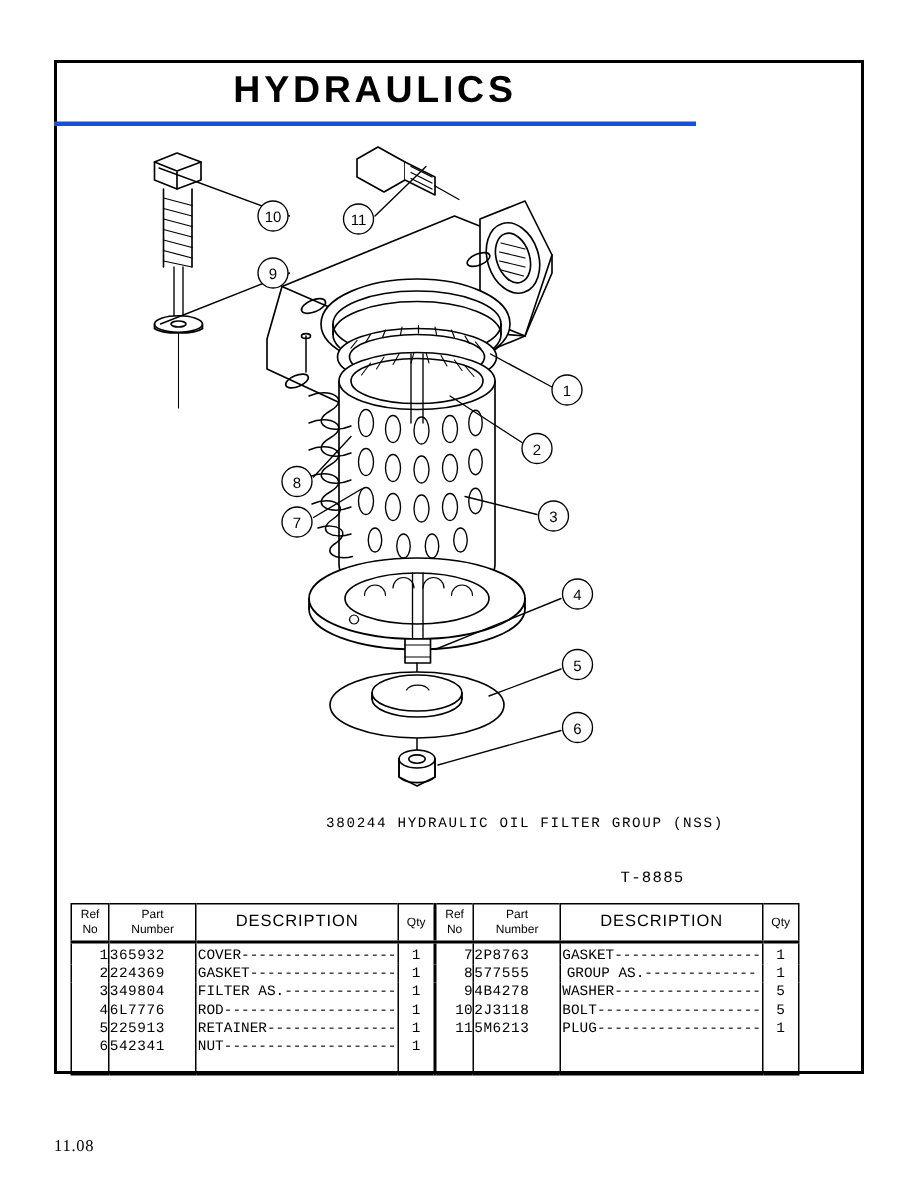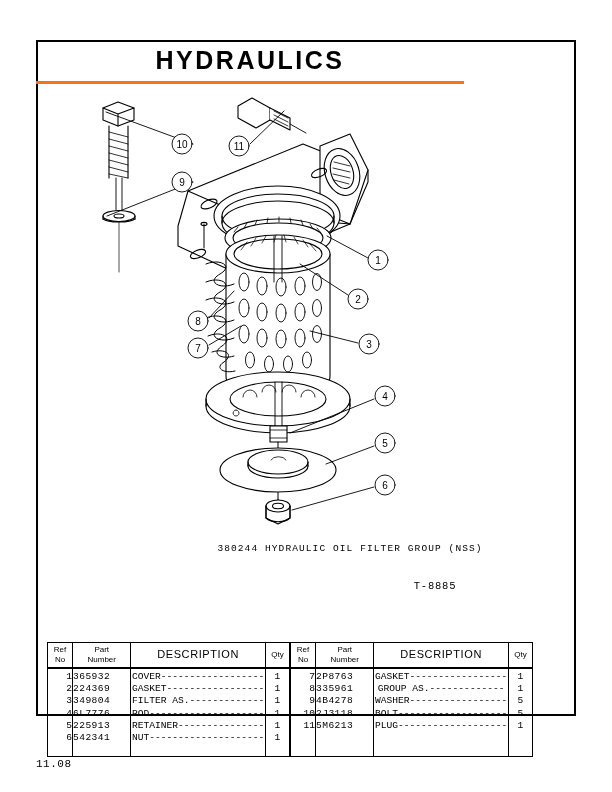--- a/index.html
+++ b/index.html
@@ -27,21 +27,21 @@
     box-sizing: border-box;
   }
 
   
   #title-banner {
     position: absolute;
     left: 36px;
     top: 40px;
     width: 428px;
     height: 44px;
-    border-bottom: 3px solid #f97316;
+    border-bottom: 3px solid #1d4ed8;
     box-sizing: border-box;
     display: flex;
     align-items: center;
     justify-content: center;
   }
   #title-banner .title-text {
     font-family: "Liberation Sans", sans-serif;
     font-size: 25px;
     font-weight: bold;
     letter-spacing: 2.5px;
@@ -90,21 +90,20 @@
     height: 110px;
   }
   #parts-table-left  { left: 47px; }
   #parts-table-right { left: 290px; }
 
   table.parts {
     border-collapse: collapse;
     width: 243px;
     table-layout: fixed;
     border: 1.6px solid #000;
-    margin-top: 40px;
   }
   table.parts th, table.parts td {
     border-left: 1.2px solid #000;
     border-right: 1.2px solid #000;
     padding: 0;
     font-weight: normal;
   }
   table.parts thead th {
     border-bottom: 2.4px solid #000;
     font-family: "Liberation Sans", sans-serif;
@@ -138,21 +137,21 @@
   tbody tr:first-child td { padding-top: 2px; }
 
   
   tr.filler td { height: 10px; font-size: 0; line-height: 0; }
 
   
   #page-number {
     position: absolute;
     left: 36px;
     top: 758px;
-    font-family: Liberation Mono, monospace;
+    font-family: Liberation Serif, serif;
     font-size: 11px;
     letter-spacing: 0.5px;
   }
 
   .callout-txt {
     font-family: "Liberation Sans", sans-serif;
     font-size: 10px;
     text-anchor: middle;
   }
 </style>
@@ -460,21 +459,21 @@
     </thead>
     <tbody id="right-body">
         <tr>
           <td class="c-ref">7</td>
           <td class="c-part">2P8763</td>
           <td class="c-desc">GASKET-----------------</td>
           <td class="c-qty">1</td>
         </tr>
         <tr>
           <td class="c-ref">8</td>
-          <td class="c-part">335961</td>
+          <td class="c-part">577555</td>
           <td class="c-desc">GROUP AS.-------------</td>
           <td class="c-qty">1</td>
         </tr>
         <tr>
           <td class="c-ref">9</td>
           <td class="c-part">4B4278</td>
           <td class="c-desc">WASHER-----------------</td>
           <td class="c-qty">5</td>
         </tr>
         <tr>

